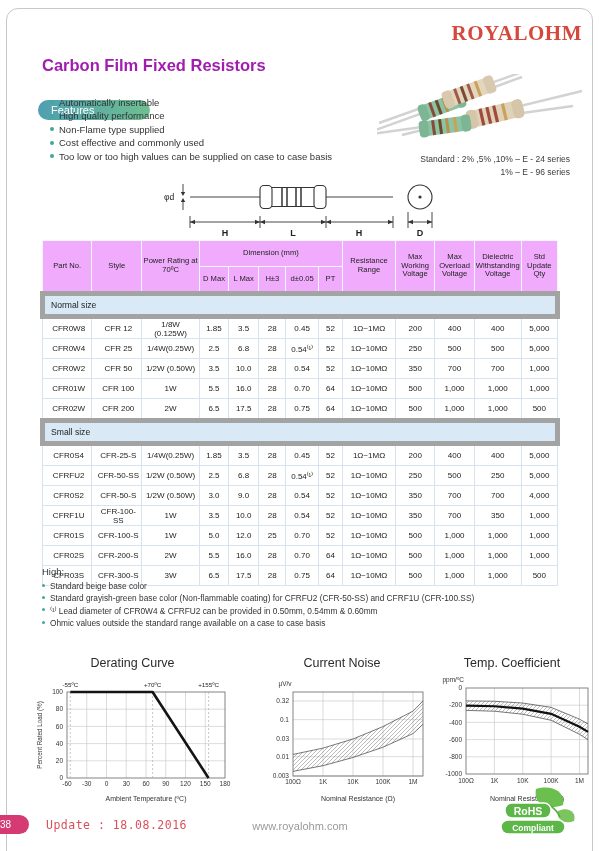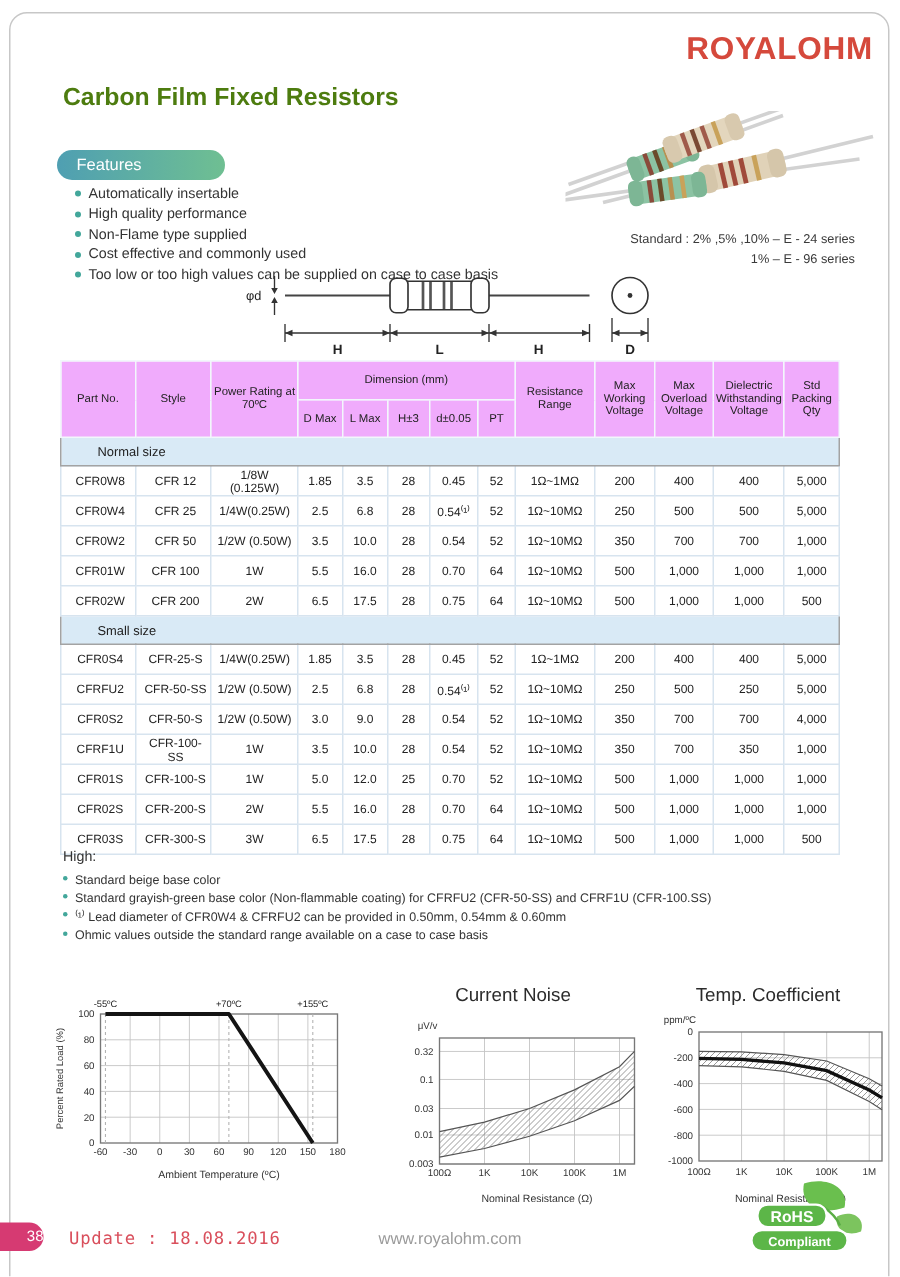--- a/index.html
+++ b/index.html
@@ -1,57 +1,57 @@
 <!DOCTYPE html>
 <html><head>
 <meta charset="utf-8">
 <style>
   html,body{margin:0;padding:0;background:#fff;}
   .page{position:relative;width:600px;height:851px;background:#fff;overflow:hidden;
         font-family:"Liberation Sans",sans-serif;color:#333;}
   .page-frame{position:absolute;left:6px;top:8px;width:585px;height:870px;
         border:1.5px solid #c7c7c7;border-radius:12px;}
   .logo{position:absolute;top:21px;right:18px;font-size:21px;font-weight:bold;
-        color:#d5493c;letter-spacing:.5px;}
-  .title{position:absolute;left:42px;top:56px;margin:0;font-size:16.5px;font-weight:bold;color:#4d7c0f;}
+        color:#d5493c;letter-spacing:.5px;font-family:Liberation Serif, serif;}
+  .title{position:absolute;left:42px;top:56px;margin:0;font-size:16.5px;font-weight:bold;color:#a21caf;}
   .features-badge{position:absolute;left:38px;top:80px;width:112px;height:20px;border-radius:10px;
         background:linear-gradient(90deg,#4f9fb2,#6fbf92);color:#fff;font-size:11px;line-height:20px;
         padding-left:13px;box-sizing:border-box;margin-top:20px;}
-  .features-list{position:absolute;left:50px;top:121px;list-style:none;margin:0;padding:0;
+  .features-list{position:absolute;left:50px;top:94px;list-style:none;margin:0;padding:0;
         font-size:9.5px;color:#333;}
   .features-list li{margin:2.5px 0;display:flex;align-items:center;gap:5px;}
   .dot{width:4px;height:4px;border-radius:50%;background:#43a79b;flex:none;}
   .resistors{position:absolute;right:8px;top:74px;}
   .standard-note{position:absolute;right:30px;top:153px;font-size:8.5px;color:#3a3a3a;
         text-align:right;line-height:1.5;}
   .diagram{position:absolute;left:150px;top:172px;}
   .spec-table{position:absolute;left:40px;top:240px;border-collapse:collapse;width:520px;
         font-size:8px;color:#222;border:1px solid #bcd2e2;}
   .spec-table th{background:#f0abfc;border:1px solid #f2f7fb;font-weight:normal;
         font-size:7.6px;line-height:1.15;padding:1px;}
   .spec-table thead tr:first-child{height:26px;}
   .spec-table thead tr:last-child th{height:22px;}
   .spec-table td{border:1px solid #d7e4ef;text-align:center;height:19px;padding:0 2px;}
   .spec-table td.al{text-align:center;padding-left:5px;}
   .spec-table tr.section td{background:#d9eaf6;text-align:left;font-size:8.6px;
-        padding-left:24px;height:18px;border:1px solid #a3a3a3;}
+        padding-left:6px;height:18px;border:5px solid #a3a3a3;}
   .note-block{position:absolute;left:42px;top:566px;font-size:8.3px;color:#333;}
   .note-title{font-size:9.5px;margin-bottom:4px;}
   .note-list{list-style:none;margin:0;padding:0;}
   .note-list li{margin:2px 0;display:flex;align-items:flex-start;gap:5px;}
   .ndot{width:3px;height:3px;border-radius:50%;background:#43a79b;flex:none;margin-top:3px;}
   .chart{position:absolute;top:656px;}
   #chartbox-derating{left:30px;width:205px;}
   #chartbox-noise{left:252px;width:180px;}
   #chartbox-temp{left:428px;width:168px;}
   .chart-title{text-align:center;font-size:12.5px;color:#2b2b2b;margin:0 0 2px 0;}
   .chart svg{display:block;margin:0 auto;}
   svg text{font-family:"Liberation Sans",sans-serif;}
   .page-badge{position:absolute;left:0;top:815px;width:29px;height:19px;background:#d63a72;
-        color:#fff;font-size:10px;line-height:19px;text-align:right;border-radius:0 10px 10px 0;}
+        color:#fff;font-size:10px;line-height:19px;text-align:left;border-radius:0 10px 10px 0;}
   .update{position:absolute;left:46px;top:818px;font-family:"DejaVu Sans Mono",monospace;
         font-size:11.5px;color:#d94f5c;letter-spacing:.5px;}
   .website{position:absolute;left:0;right:0;top:820px;text-align:center;font-size:11px;color:#9a9a9a;}
   .rohs{position:absolute;right:22px;top:786px;}
 </style>
 </head>
 <body>
 
 <div class="page">
   <div class="page-frame"></div>
@@ -191,21 +191,21 @@
     <thead>
       <tr>
         <th rowspan="2">Part No.</th>
         <th rowspan="2">Style</th>
         <th rowspan="2">Power Rating at 70ºC</th>
         <th colspan="5">Dimension (mm)</th>
         <th rowspan="2">Resistance Range</th>
         <th rowspan="2">Max Working Voltage</th>
         <th rowspan="2">Max Overload Voltage</th>
         <th rowspan="2">Dielectric Withstanding Voltage</th>
-        <th rowspan="2">Std Packing Qty</th>
+        <th rowspan="2">Std Update Qty</th>
       </tr>
       <tr>
         <th>D Max</th>
         <th>L Max</th>
         <th>H±3</th>
         <th>d±0.05</th>
         <th>PT</th>
       </tr>
     </thead>
     <tbody id="spec-tbody">
@@ -414,20 +414,21 @@
           <span>⁽¹⁾ Lead diameter of CFR0W4 &amp; CFRFU2 can be provided in 0.50mm, 0.54mm &amp; 0.60mm</span>
         </li>
         <li>
           <span class="ndot"></span>
           <span>Ohmic values outside the standard range available on a case to case basis</span>
         </li>
       </ul>
   </div>
 
   <div class="chart" id="chartbox-derating">
+    <div class="chart-title">Derating Curve</div>
     <svg id="svg-derating" width="200" height="140" viewBox="0 0 200 140">
         <line x1="53.75" y1="20" x2="53.75" y2="106" stroke="#c4c4c4" stroke-width="0.6"></line>
         <line x1="73.5" y1="20" x2="73.5" y2="106" stroke="#c4c4c4" stroke-width="0.6"></line>
         <line x1="93.25" y1="20" x2="93.25" y2="106" stroke="#c4c4c4" stroke-width="0.6"></line>
         <line x1="113" y1="20" x2="113" y2="106" stroke="#c4c4c4" stroke-width="0.6"></line>
         <line x1="132.75" y1="20" x2="132.75" y2="106" stroke="#c4c4c4" stroke-width="0.6"></line>
         <line x1="152.5" y1="20" x2="152.5" y2="106" stroke="#c4c4c4" stroke-width="0.6"></line>
         <line x1="172.25" y1="20" x2="172.25" y2="106" stroke="#c4c4c4" stroke-width="0.6"></line>
         <line x1="34" y1="88.8" x2="192" y2="88.8" stroke="#c4c4c4" stroke-width="0.6"></line>
         <line x1="34" y1="71.6" x2="192" y2="71.6" stroke="#c4c4c4" stroke-width="0.6"></line>

